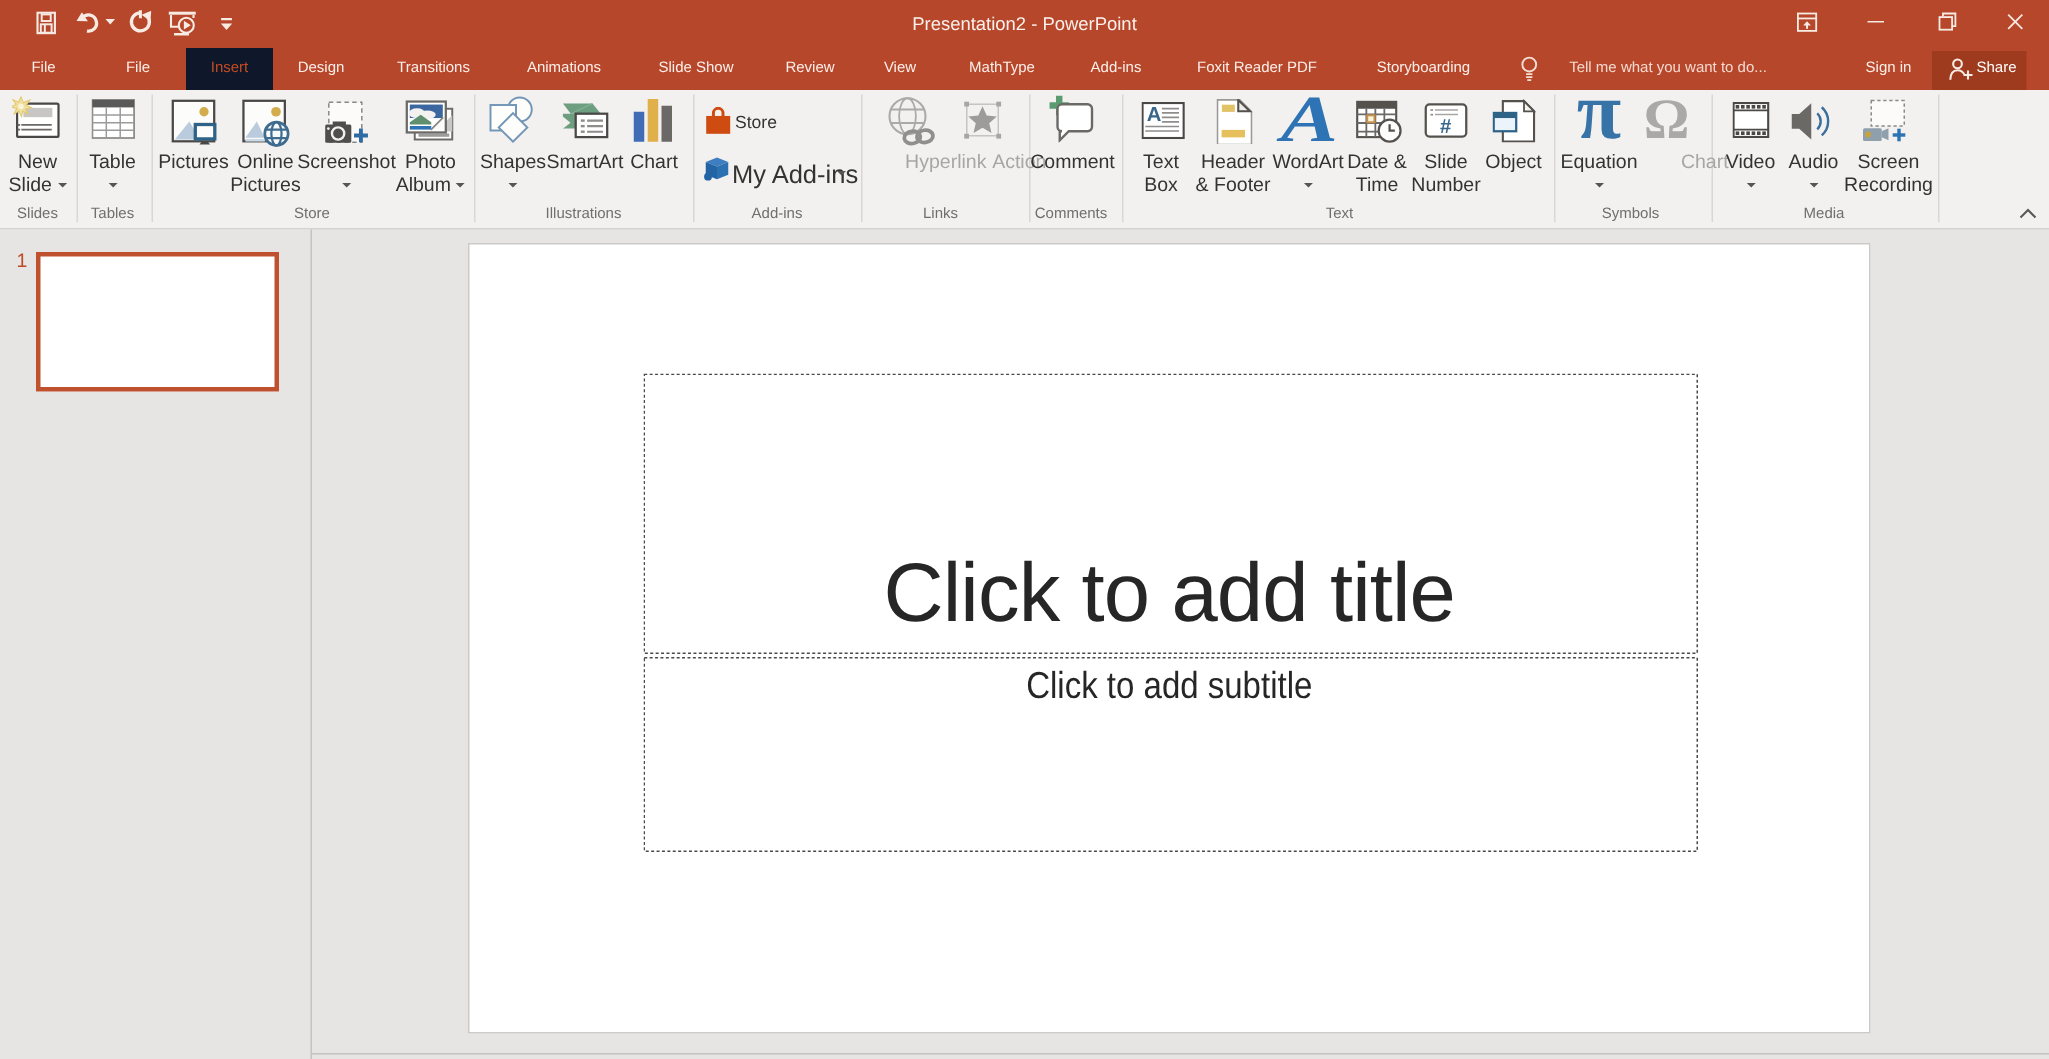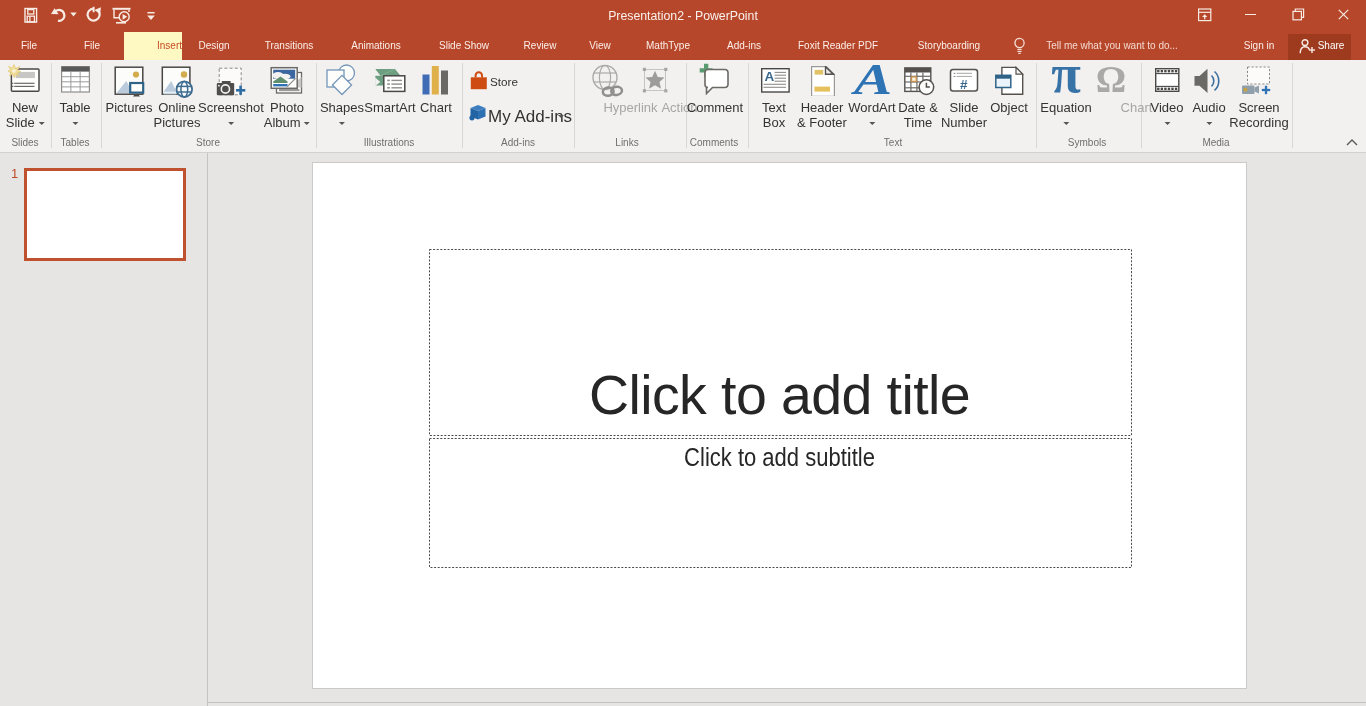--- a/index.html
+++ b/index.html
@@ -2,21 +2,21 @@
 <html><head><meta charset="utf-8">
 <style>
 * { margin:0; padding:0; box-sizing:border-box; }
 html,body { width:1366px; height:706px; overflow:hidden; }
 body { font-family:"Liberation Sans",sans-serif; position:relative; background:#E7E5E4; }
 .abs { position:absolute; }
 .titlebar { position:absolute; top:0; left:0; width:1366px; height:32px; background:#B7472A; }
 .tabrow { position:absolute; top:32px; left:0; width:1366px; height:28px; background:#B7472A; }
 .ribbon { position:absolute; top:60px; left:0; width:1366px; height:93px; background:#F3F1F0; border-bottom:1px solid #D3D1CE; }
 .tab { position:absolute; top:32px; height:28px; line-height:28px; transform:translateX(-50%); color:#FBEFEA; font-size:10px; white-space:nowrap; }
-.tab.active { transform:none; top:32px; background:#fef9c3; color:#C64B21; text-align:right; }
+.tab.active { transform:none; top:32px; background:#0f172a; color:#C64B21; text-align:center; }
 .sep { position:absolute; top:3px; width:1px; height:85px; background:#D9D6D3; }
 .glabel { position:absolute; top:137px; transform:translateX(-50%); font-size:10px; color:#716E6B; white-space:nowrap; }
 .blab { position:absolute; transform:translateX(-50%); font-size:13px; color:#333; text-align:center; white-space:nowrap; line-height:14.5px; }
 .blab.dis { color:#A8A5A2;padding-left:47px; }
 .caret { display:inline-block; width:0; height:0; border-left:3.4px solid transparent; border-right:3.4px solid transparent; border-top:3.8px solid #555; vertical-align:2px; }
 .titletext { position:absolute; top:0; width:1366px; height:32px; line-height:32px; text-align:center; color:#FAF0EC; font-size:12.3px; }
 </style></head><body>
 
 <div class="titlebar"></div>
 <div class="titletext">Presentation2 - PowerPoint</div>

